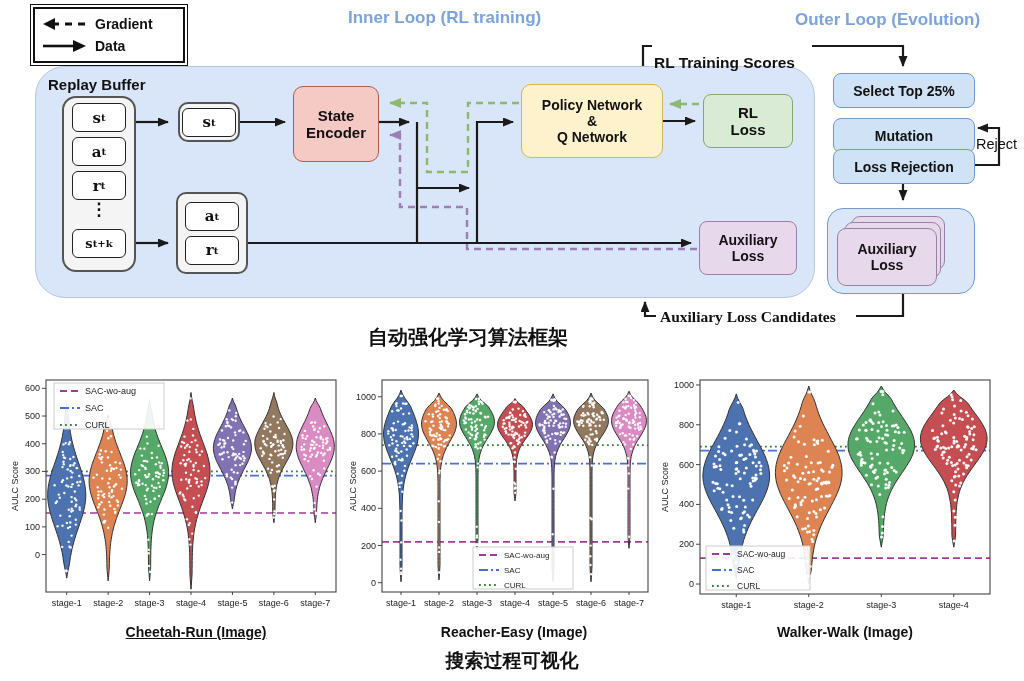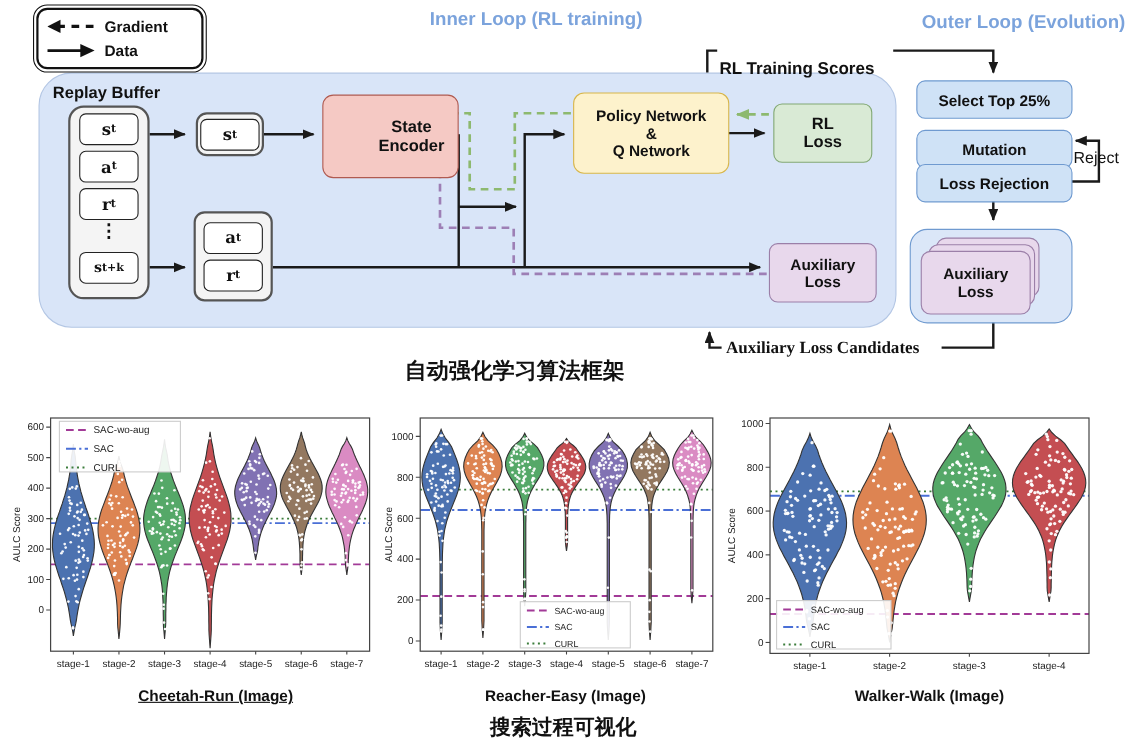--- a/index.html
+++ b/index.html
@@ -2,23 +2,23 @@
 <html><head>
 <meta charset="utf-8">
 <style>
   html,body{margin:0;padding:0;background:#ffffff;}
   #fig{position:relative;width:1024px;height:681px;background:#ffffff;overflow:hidden;
        font-family:"Liberation Sans",sans-serif;color:#111;}
   .panel{position:absolute;background:#d9e5f8;border:1.5px solid #b3c6e4;border-radius:30px;z-index:0;}
   #conn{position:absolute;left:0;top:0;z-index:1;pointer-events:none;}
   .box{position:absolute;z-index:2;display:flex;align-items:center;justify-content:center;
        text-align:center;font-weight:bold;white-space:pre-line;line-height:1.15;}
-  .loop-title{position:absolute;z-index:2;font-weight:bold;font-size:17px;color:#7ba3dc;text-align:right;}
+  .loop-title{position:absolute;z-index:2;font-weight:bold;font-size:17px;color:#7ba3dc;text-align:left;}
   .lgbox{position:absolute;left:33px;top:7px;width:152px;height:56px;z-index:3;background:#fff;
-         border:2.5px solid #111;border-radius:10px;outline:1.5px solid #111;outline-offset:2px;
+         border:2.5px solid #111;border-radius:0;outline:1.5px solid #111;outline-offset:2px;
          display:flex;flex-direction:column;justify-content:space-evenly;padding:2px 8px;box-sizing:border-box;}
   .lgrow{display:flex;align-items:center;gap:8px;font-weight:bold;font-size:14px;}
   .rb-stack{position:absolute;left:62px;top:96px;width:74px;height:176px;background:#f4f4f4;
             border:2px solid #555;border-radius:14px;z-index:2;box-sizing:border-box;
             display:flex;flex-direction:column;align-items:center;padding-top:5px;}
   .cell{width:52px;height:27px;background:#fff;border:1.8px solid #222;border-radius:6px;
         display:flex;align-items:center;justify-content:center;margin-bottom:5px;
         font-family:"DejaVu Serif",serif;font-weight:bold;font-size:15px;}
   .cell sub{font-size:10px;}
   .dots{height:20px;line-height:10px;font-weight:bold;font-size:17px;margin-bottom:4px;}
@@ -134,21 +134,21 @@
     <div class="cell">
       <span>a</span>
         <sub>t</sub>
     </div>
     <div class="cell">
       <span>r</span>
         <sub>t</sub>
     </div>
   </div>
 
-  <div class="box" style="left: 293px; top: 86px; width: 84px; height: 74px; border: 1.5px solid rgb(176, 90, 80); border-radius: 10px; font-size: 15px; background-color: rgb(245, 201, 196); padding-left: 38px;">State
+  <div class="box" style="left: 293px; top: 86px; width: 84px; height: 74px; border: 1.5px solid rgb(176, 90, 80); border-radius: 10px; font-size: 15px; background-color: rgb(245, 201, 196);">State
 Encoder</div>
 
   <div class="box" style="left: 521px; top: 84px; width: 140px; height: 72px; border: 1.5px solid rgb(216, 182, 74); border-radius: 10px; font-size: 14px; background-color: rgb(253, 242, 204);">Policy Network
 &amp;
 Q Network</div>
 
   <div class="box" style="left: 703px; top: 94px; width: 88px; height: 52px; border: 1.5px solid rgb(130, 168, 116); border-radius: 8px; font-size: 15px; background-color: rgb(217, 234, 213);">RL
 Loss</div>
 
   <div class="box" style="left: 699px; top: 221px; width: 96px; height: 52px; border: 1.5px solid rgb(155, 127, 168); border-radius: 8px; font-size: 14px; background-color: rgb(232, 216, 236);">Auxiliary

